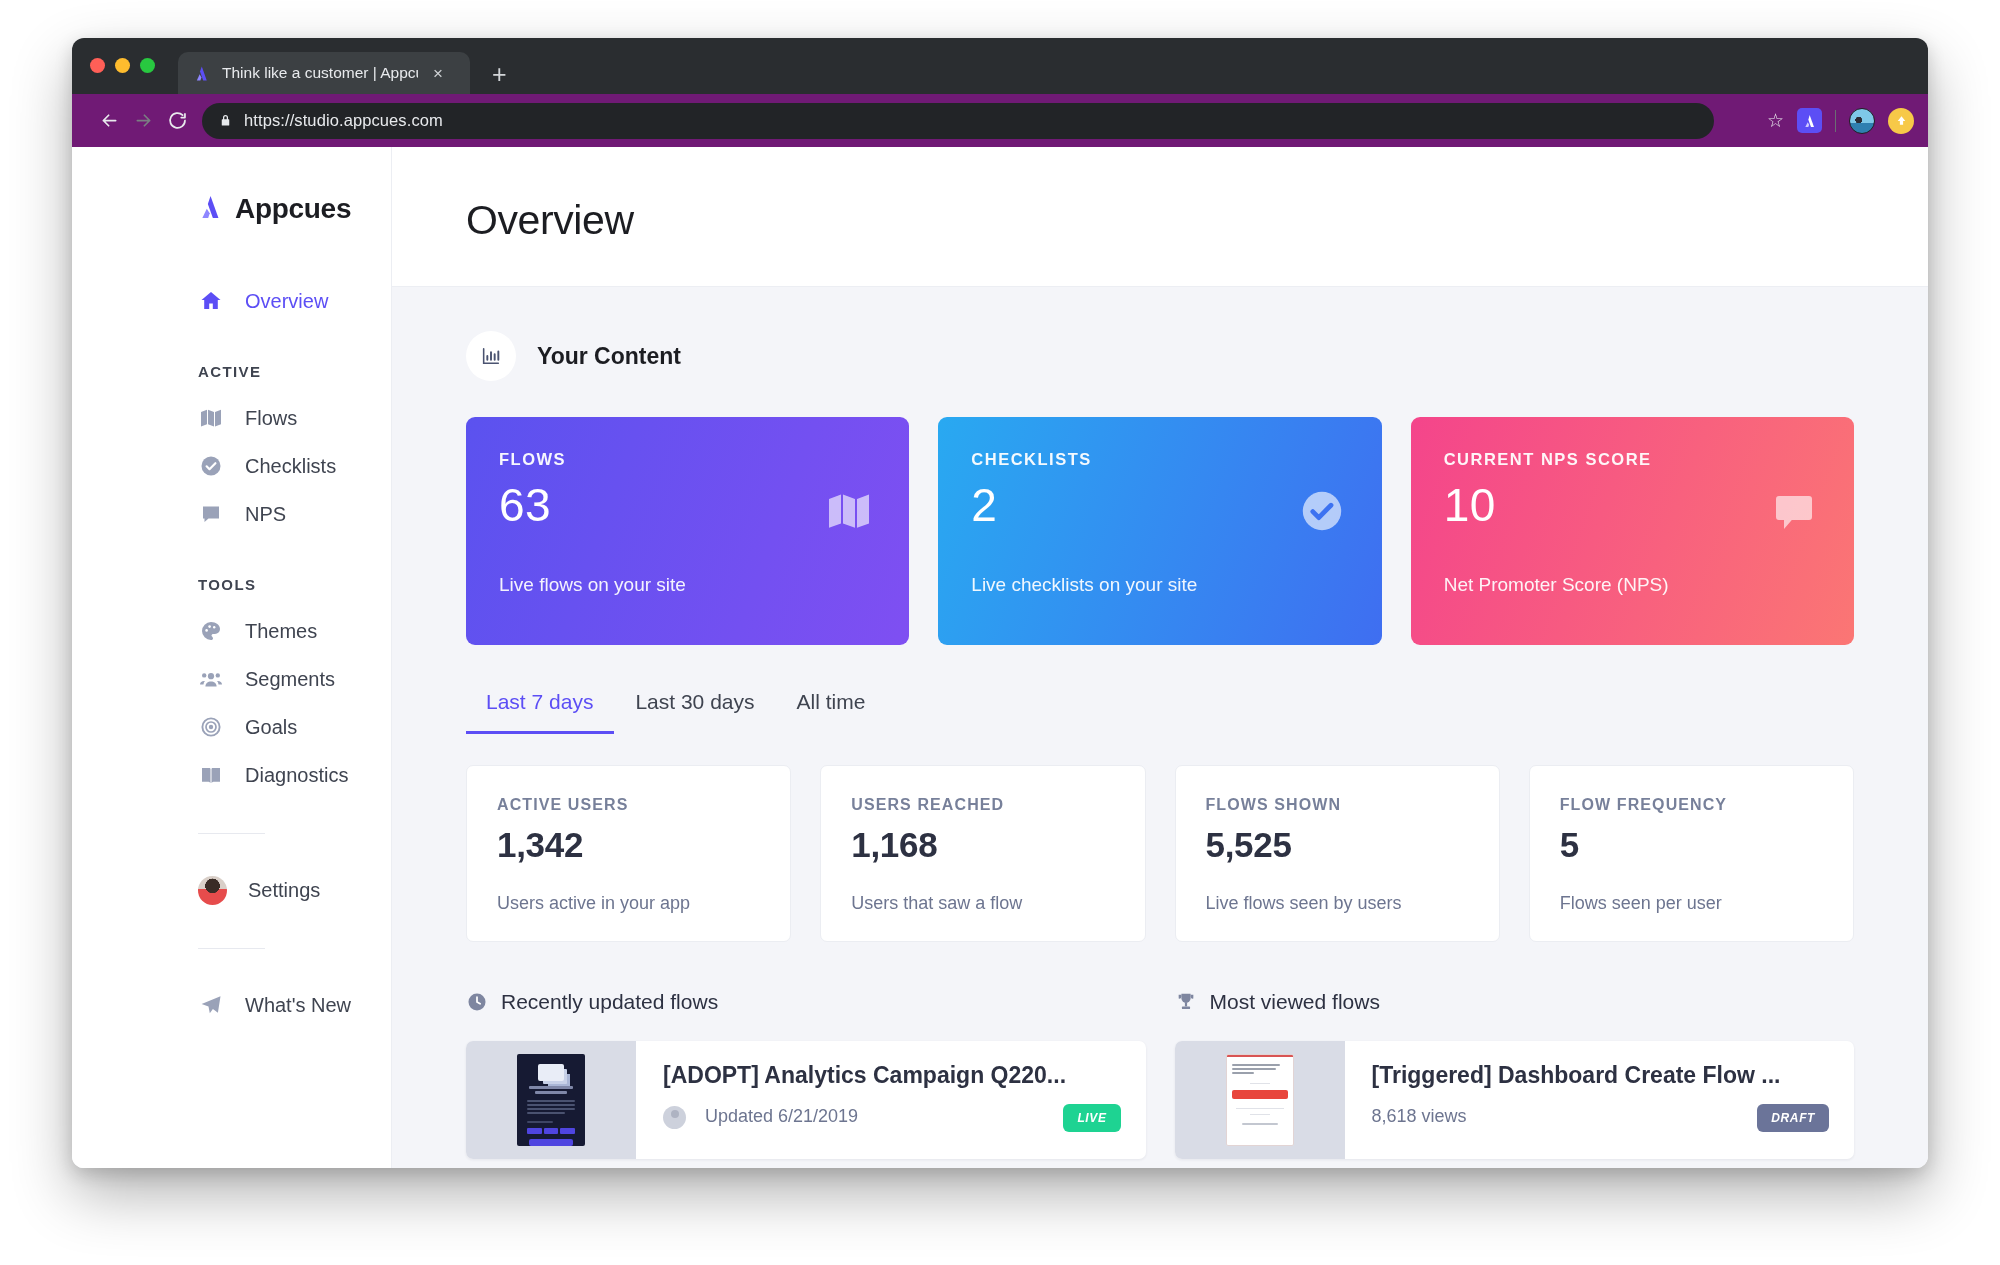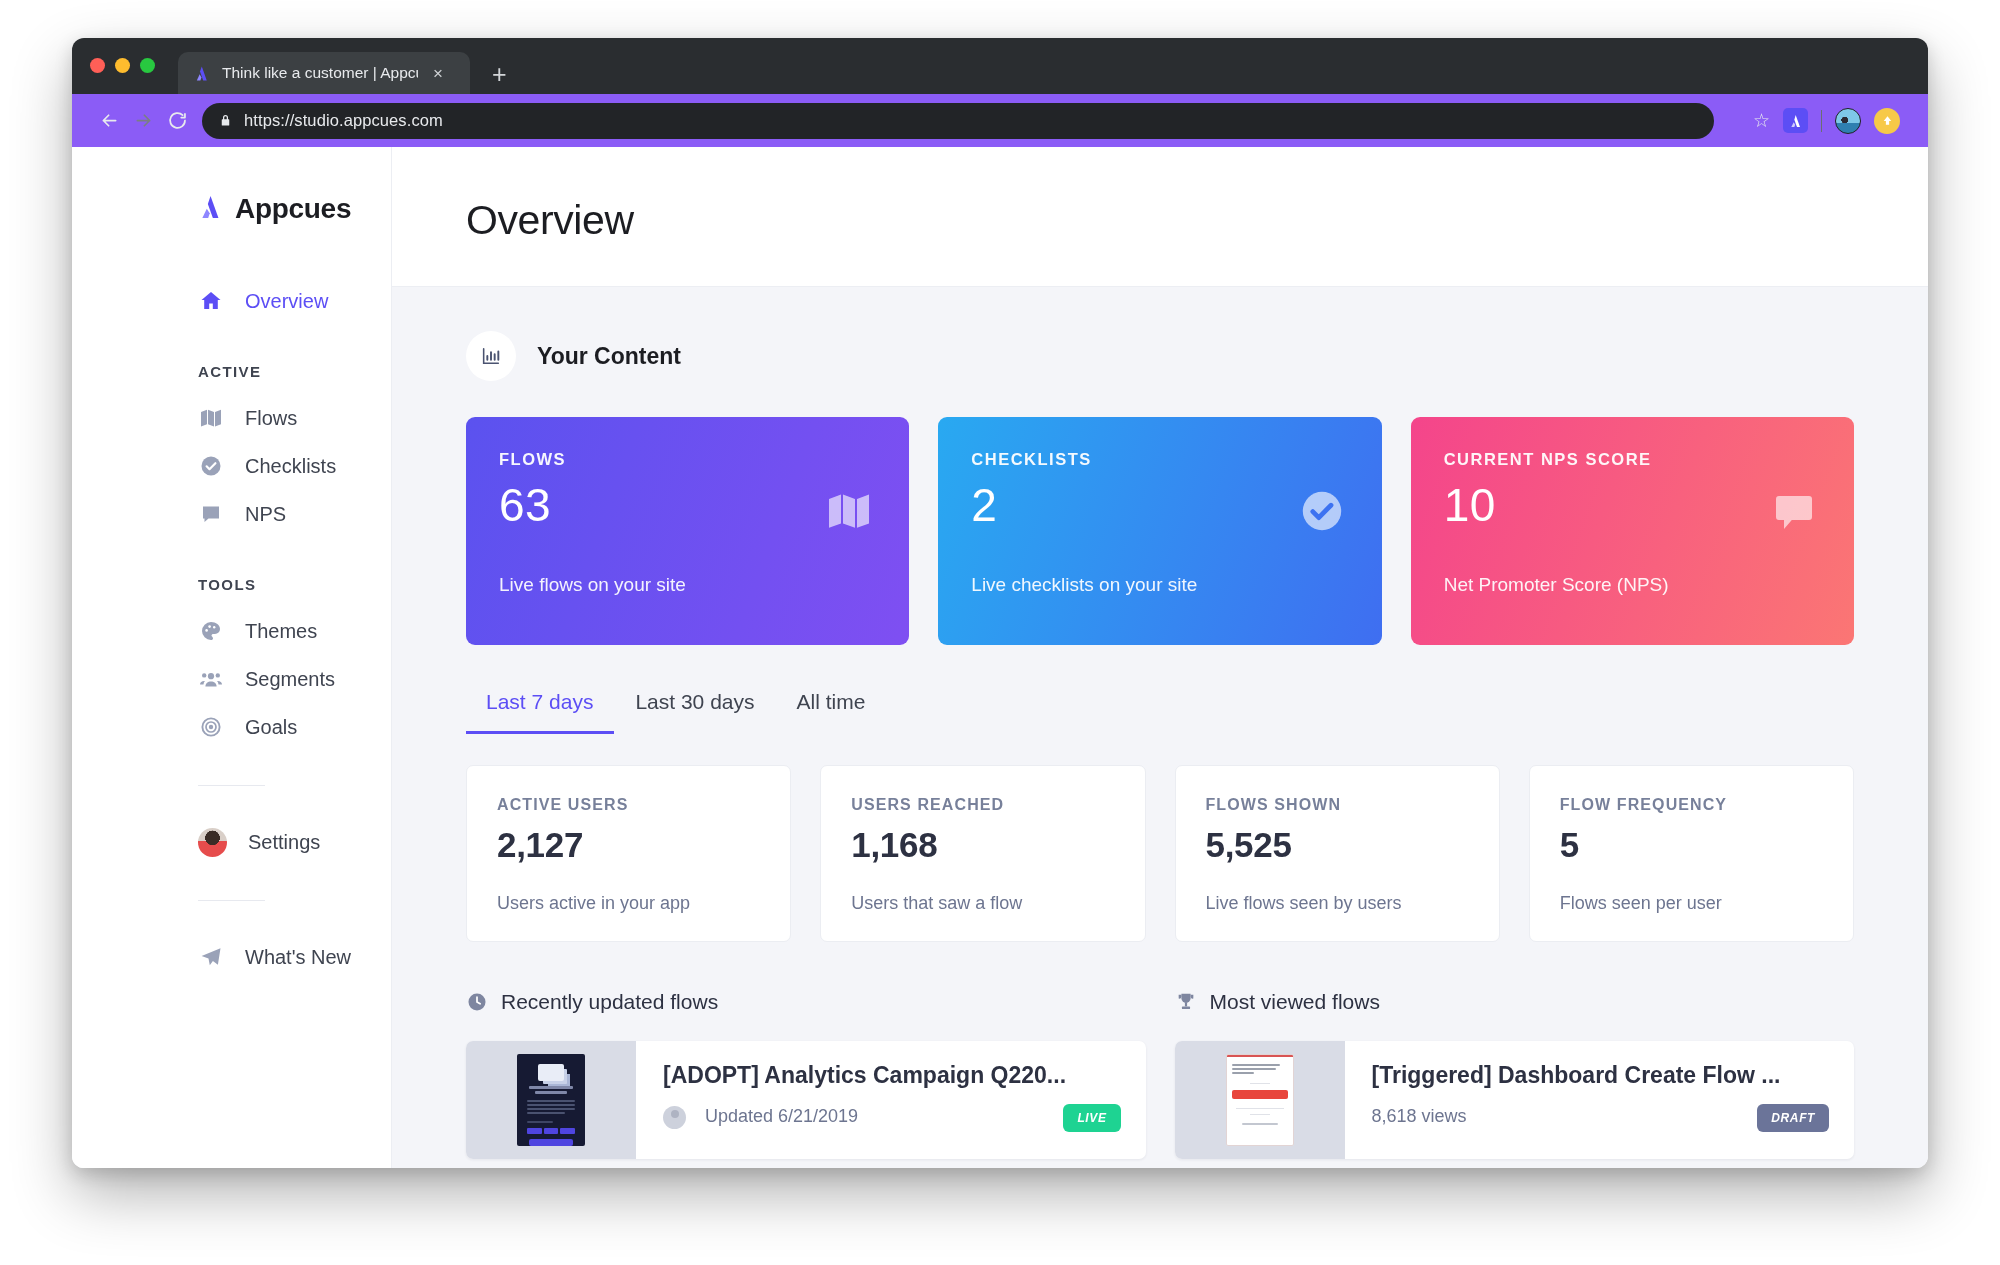--- a/index.html
+++ b/index.html
@@ -62,24 +62,24 @@
     width: 18px; text-align: center; flex: none;
   }
   .new-tab {
     color: #d2d5d8; font-size: 25px; font-weight: 300;
     margin: 0 0 7px 22px; line-height: 1;
   }
 
   
   .toolbar {
     height: 53px;
-    background: #8b5cf6;
+    background: #701a75;
     display: flex;
     align-items: center;
-    padding: 0 28px 0 20px;
+    padding: 0 14px 0 20px;
   }
   .navbtn {
     width: 34px; height: 34px;
     display: flex; align-items: center; justify-content: center;
     color: #e8eaed; flex: none;
   }
   .navbtn.disabled { color: #7a7e82; }
   .omnibox {
     flex: 1;
     height: 36px;
@@ -406,20 +406,28 @@
         <span class="nav-icon">
           <svg viewBox="0 0 24 24" width="24" height="24">
               <circle cx="12" cy="12" r="8.6" fill="none" stroke="#9aa2b8" stroke-width="1.9"></circle>
               <circle cx="12" cy="12" r="5" fill="none" stroke="#9aa2b8" stroke-width="1.7"></circle>
               <circle cx="12" cy="12" r="2.2" fill="#9aa2b8"></circle>
             </svg>
         </span>
         <span>Goals</span>
       </div>
 
+      <div class="nav-item">
+        <span class="nav-icon">
+          <svg viewBox="0 0 24 24" width="24" height="24" fill="#9aa2b8">
+              <path d="M3 5h7.3c.7 0 1.2.5 1.2 1.2V20c-.6-.9-1.6-1.3-2.8-1.3H3zm18 0h-7.3c-.7 0-1.2.5-1.2 1.2V20c.6-.9 1.6-1.3 2.8-1.3H21z"></path>
+            </svg>
+        </span>
+        <span>Diagnostics</span>
+      </div>
 
       <div class="sb-divider"></div>
 
       <div class="nav-item" style="margin-top:32px">
         <span class="settings-ava"></span>
         <span>Settings</span>
       </div>
 
       <div class="sb-divider"></div>
 
@@ -490,21 +498,21 @@
 
         <div class="tabs">
           <div class="tab-btn active">Last 7 days</div>
           <div class="tab-btn">Last 30 days</div>
           <div class="tab-btn">All time</div>
         </div>
 
         <div class="metrics">
           <div class="metric">
             <div class="m-label">ACTIVE USERS</div>
-            <div class="m-value">2,127</div>
+            <div class="m-value">1,342</div>
             <div class="m-sub">Users active in your app</div>
           </div>
           <div class="metric">
             <div class="m-label">USERS REACHED</div>
             <div class="m-value">1,168</div>
             <div class="m-sub">Users that saw a flow</div>
           </div>
           <div class="metric">
             <div class="m-label">FLOWS SHOWN</div>
             <div class="m-value">5,525</div>

